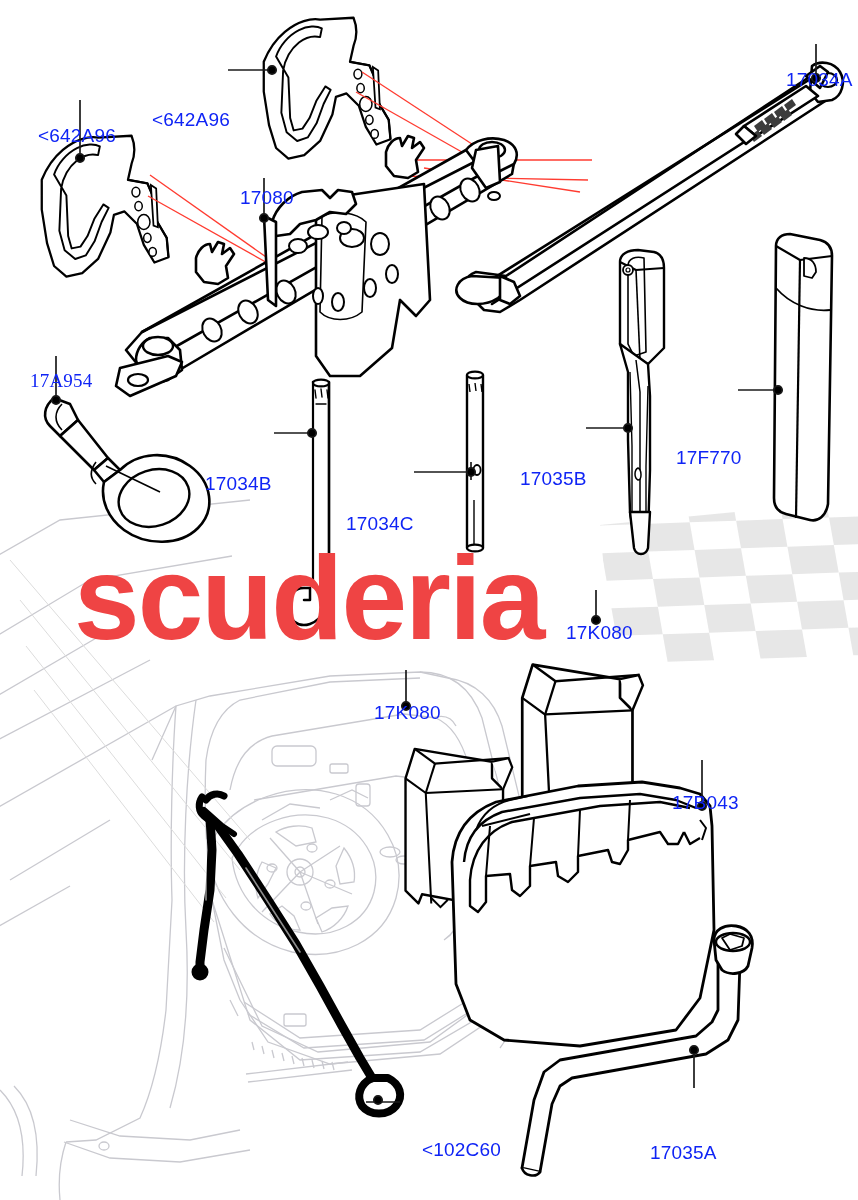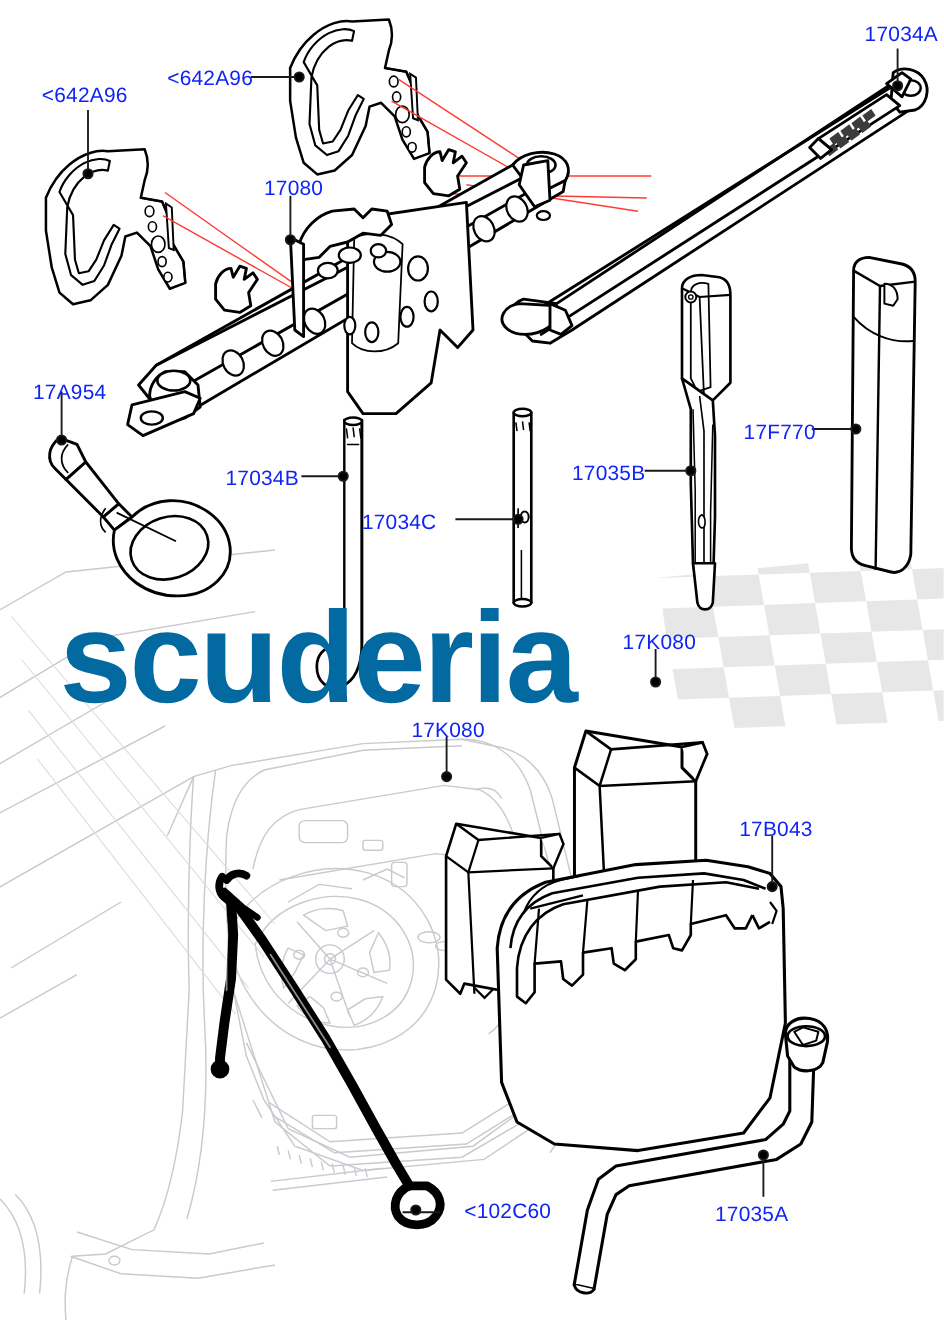--- a/index.html
+++ b/index.html
@@ -7,30 +7,32 @@
   #sheet{position:relative;width:858px;height:1200px;background:#ffffff;overflow:hidden;}
   #art{position:absolute;left:0;top:0;width:858px;height:1200px;}
   .lbl{
     position:absolute;
     color:#0f24f5;
     font-family:"Liberation Sans",sans-serif;
     font-size:19px;
     letter-spacing:0.2px;
     white-space:nowrap;
     line-height:19px;
+    margin-top:48px;
   }
   .wm-main{
     position:absolute;
     font-family:"Liberation Sans",sans-serif;
     font-weight:bold;
     font-size:118px;
-    color:#0369a1;
+    color:#ef4444;
     letter-spacing:-2px;
     white-space:nowrap;
     user-select:none;
+    margin-left:20px;
   }
   .wm-sub{
     position:absolute;
     font-family:"Liberation Sans",sans-serif;
     font-size:30px;
     color:#eeeeee;
     letter-spacing:23px;
     white-space:nowrap;
     user-select:none;
   }
@@ -458,26 +460,26 @@
 
       <path d="M694,1088 L694,1052"></path>
         <circle cx="694" cy="1050" r="4.2" fill="#000"></circle>
     </g>
   </svg>
 
   <div class="wm-main" style="left:54px; top:530px;">scuderia</div>
 
   <div class="lbl" style="left:38px;  top:78px;">&lt;642A96</div>
   <div class="lbl" style="left:152px; top:62px;">&lt;642A96</div>
-  <div class="lbl" style="left:240px; top:162px;">17080</div>
+  <div class="lbl" style="left:240px; top:140px;">17080</div>
   <div class="lbl" style="left:786px; top:22px;">17034A</div>
-  <div class="lbl" style="left:30px;  top:348px;">17A954</div>
+  <div class="lbl" style="left:30px;  top:323px;font-family:Liberation Serif, serif;">17A954</div>
   <div class="lbl" style="left:205px; top:426px;text-align:center;">17034B</div>
-  <div class="lbl" style="left:329px; top:466px;">17034C</div>
+  <div class="lbl" style="left:346px; top:466px;">17034C</div>
   <div class="lbl" style="left:520px; top:421px;">17035B</div>
-  <div class="lbl" style="left:676px; top:384px;">17F770</div>
+  <div class="lbl" style="left:676px; top:400px;">17F770</div>
   <div class="lbl" style="left:566px; top:575px;">17K080</div>
   <div class="lbl" style="left:374px; top:655px;">17K080</div>
   <div class="lbl" style="left:672px; top:745px;">17B043</div>
   <div class="lbl" style="left:422px; top:1092px;">&lt;102C60</div>
   <div class="lbl" style="left:650px; top:1095px;text-align:right;">17035A</div>
 
 </div>
 
 </body></html>

